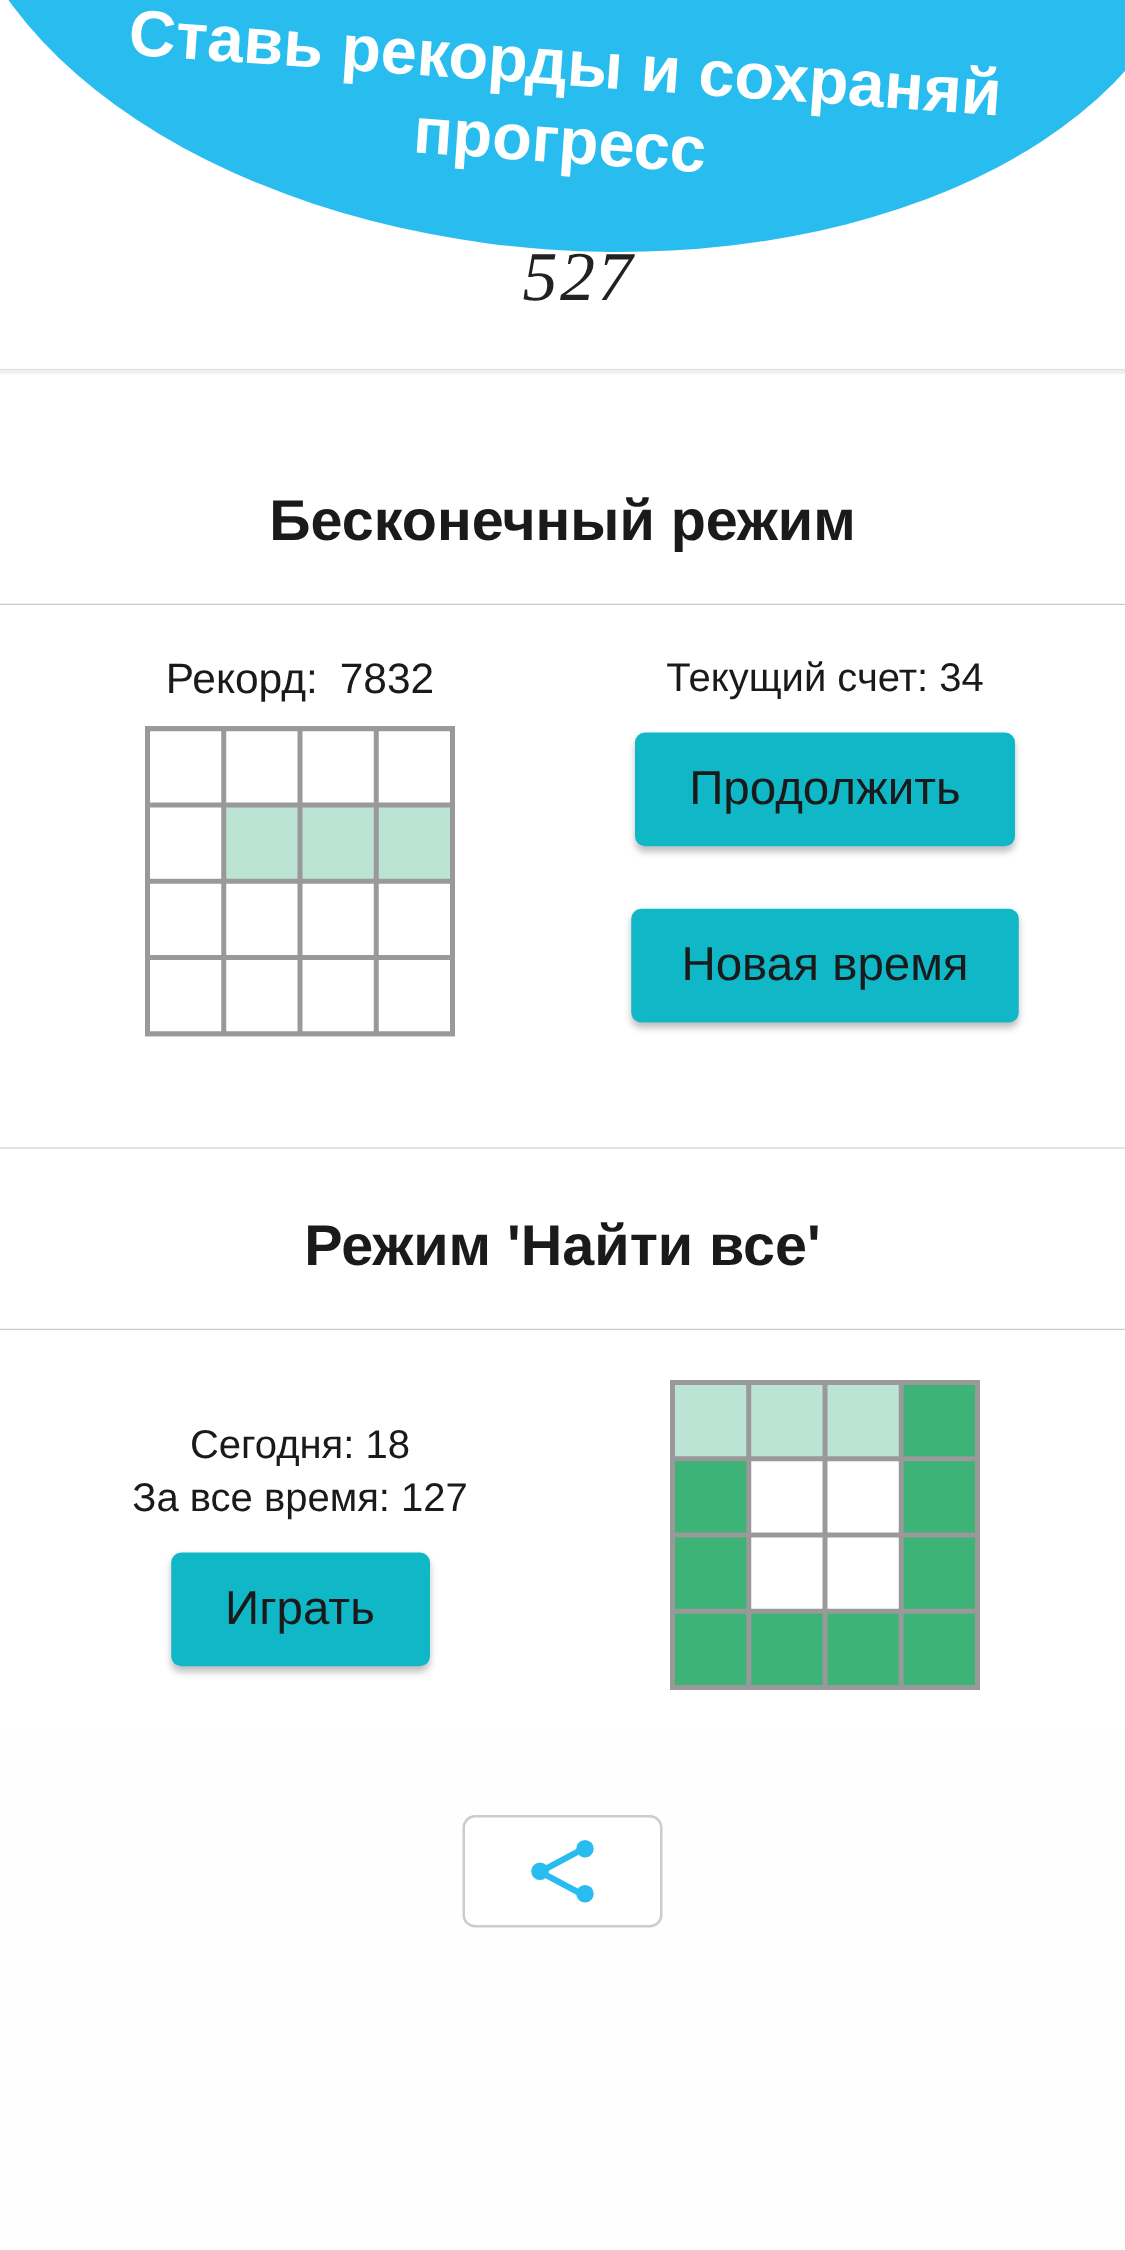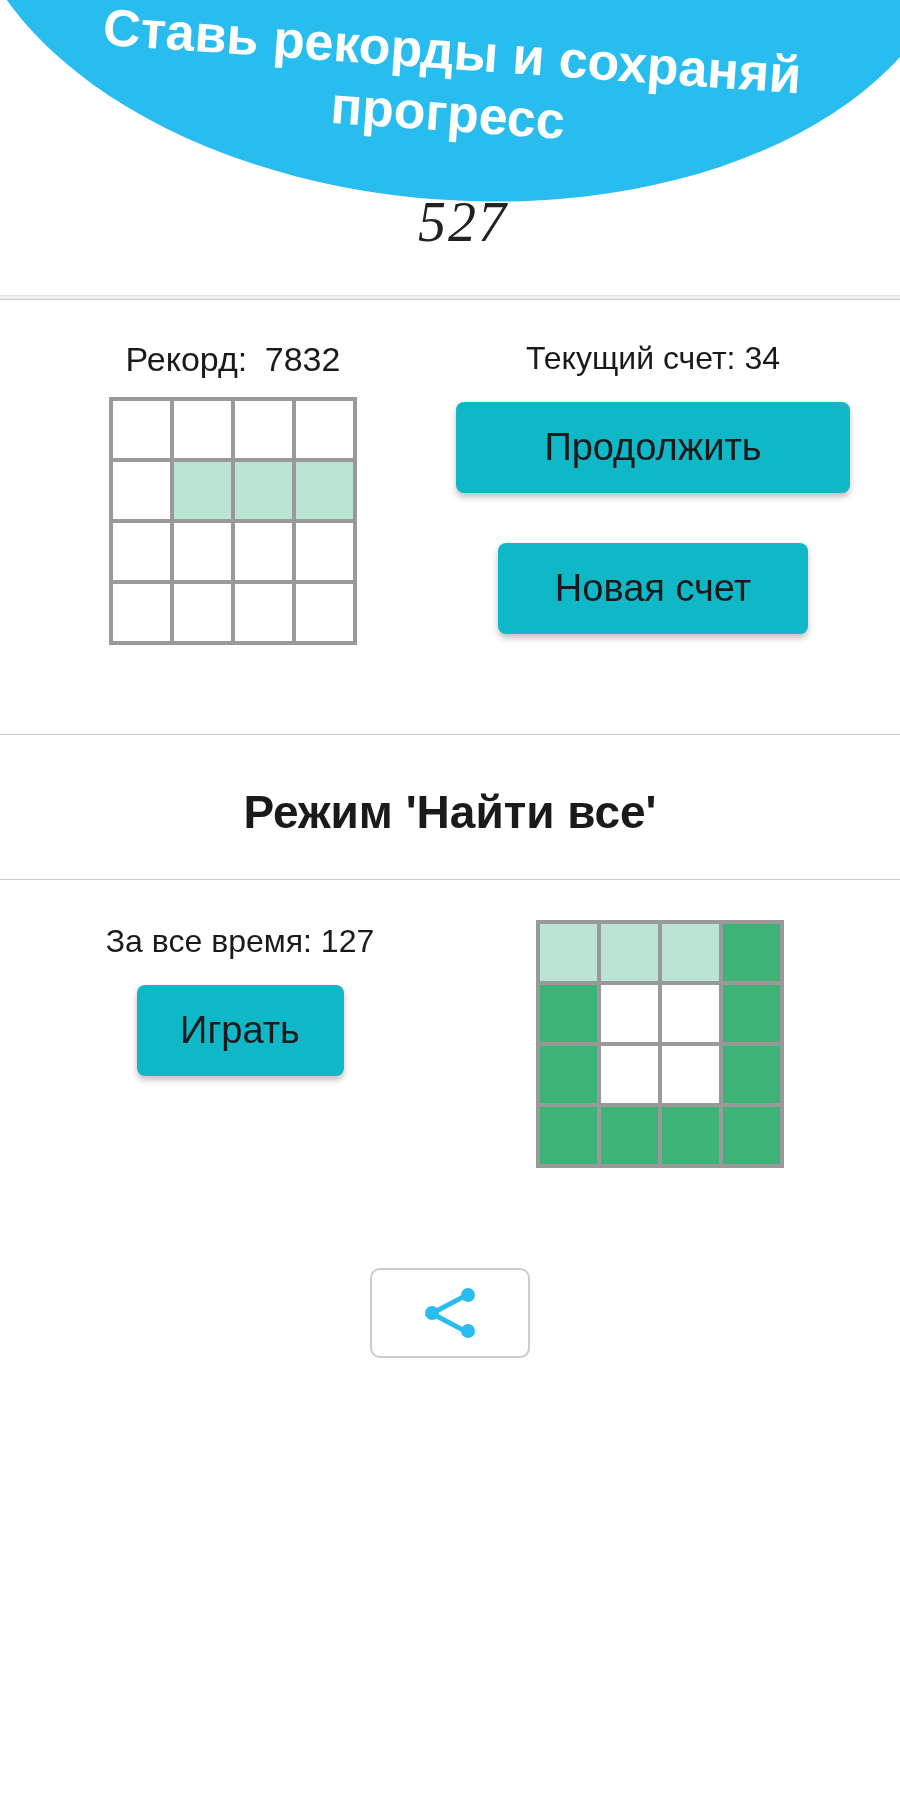--- a/index.html
+++ b/index.html
@@ -104,21 +104,21 @@
     color: #1a1a1a;
     margin-bottom: 25px;
   }
   .btn {
     background: #10b7c6;
     color: #1a1a1a;
     font-size: 38px;
     border: none;
     border-radius: 8px;
     padding: 24px 10px;
-    width: 394px;
+    width: 304px;
     text-align: center;
     box-shadow: 0 4px 6px rgba(0,0,0,0.25);
     cursor: pointer;
     margin-bottom: 50px;
   }
   .btn.narrow { width: 207px; }
   .stats-col { display: flex; flex-direction: column; align-items: center; }
   .stat-line { font-size: 32px; color: #1a1a1a; text-align: center; line-height: 1.35; }
   .stat-line.first { margin-top: 30px; }
   .stats-col .btn { margin-top: 22px; margin-bottom: 0; }
@@ -169,20 +169,21 @@
 <body>
 
 <div class="hero">
   <div class="hero-wave"></div>
   <div class="hero-title">Ставь рекорды и сохраняй прогресс</div>
   <div class="hero-number">527</div>
 </div>
 <div class="divider-top"></div>
 
 <div class="section">
+  <div class="section-title">Бесконечный режим</div>
   <div class="thin-divider"></div>
   <div class="mode-body">
     <div class="left-col">
       <div class="record-line">
         <span>Рекорд:</span>
         <span class="val">7832</span>
       </div>
       <div class="grid" id="grid-endless">
           <div class="cell"></div>
           <div class="cell"></div>
@@ -198,32 +199,36 @@
           <div class="cell"></div>
           <div class="cell"></div>
           <div class="cell"></div>
           <div class="cell"></div>
           <div class="cell"></div>
         </div>
     </div>
     <div class="right-col">
       <div class="score-line">Текущий счет: 34</div>
       <button class="btn">Продолжить</button>
-      <button class="btn" style="width:310px">Новая счет</button>
+      <button class="btn" style="width:310px">Новая время</button>
     </div>
   </div>
 </div>
 
 <div class="thin-divider"></div>
 
 <div class="section">
   <div class="section-title section2-title">Режим 'Найти все'</div>
   <div class="thin-divider"></div>
   <div class="mode-body mode2-body">
     <div class="left-col stats-col">
+      <div class="stat-line first">
+        <span>Сегодня:</span>
+        <span>18</span>
+      </div>
       <div class="stat-line">
         <span>За все время:</span>
         <span>127</span>
       </div>
       <button class="btn narrow">Играть</button>
     </div>
     <div class="right-col">
       <div class="grid" id="grid-findall">
           <div class="cell light"></div>
           <div class="cell light"></div>

